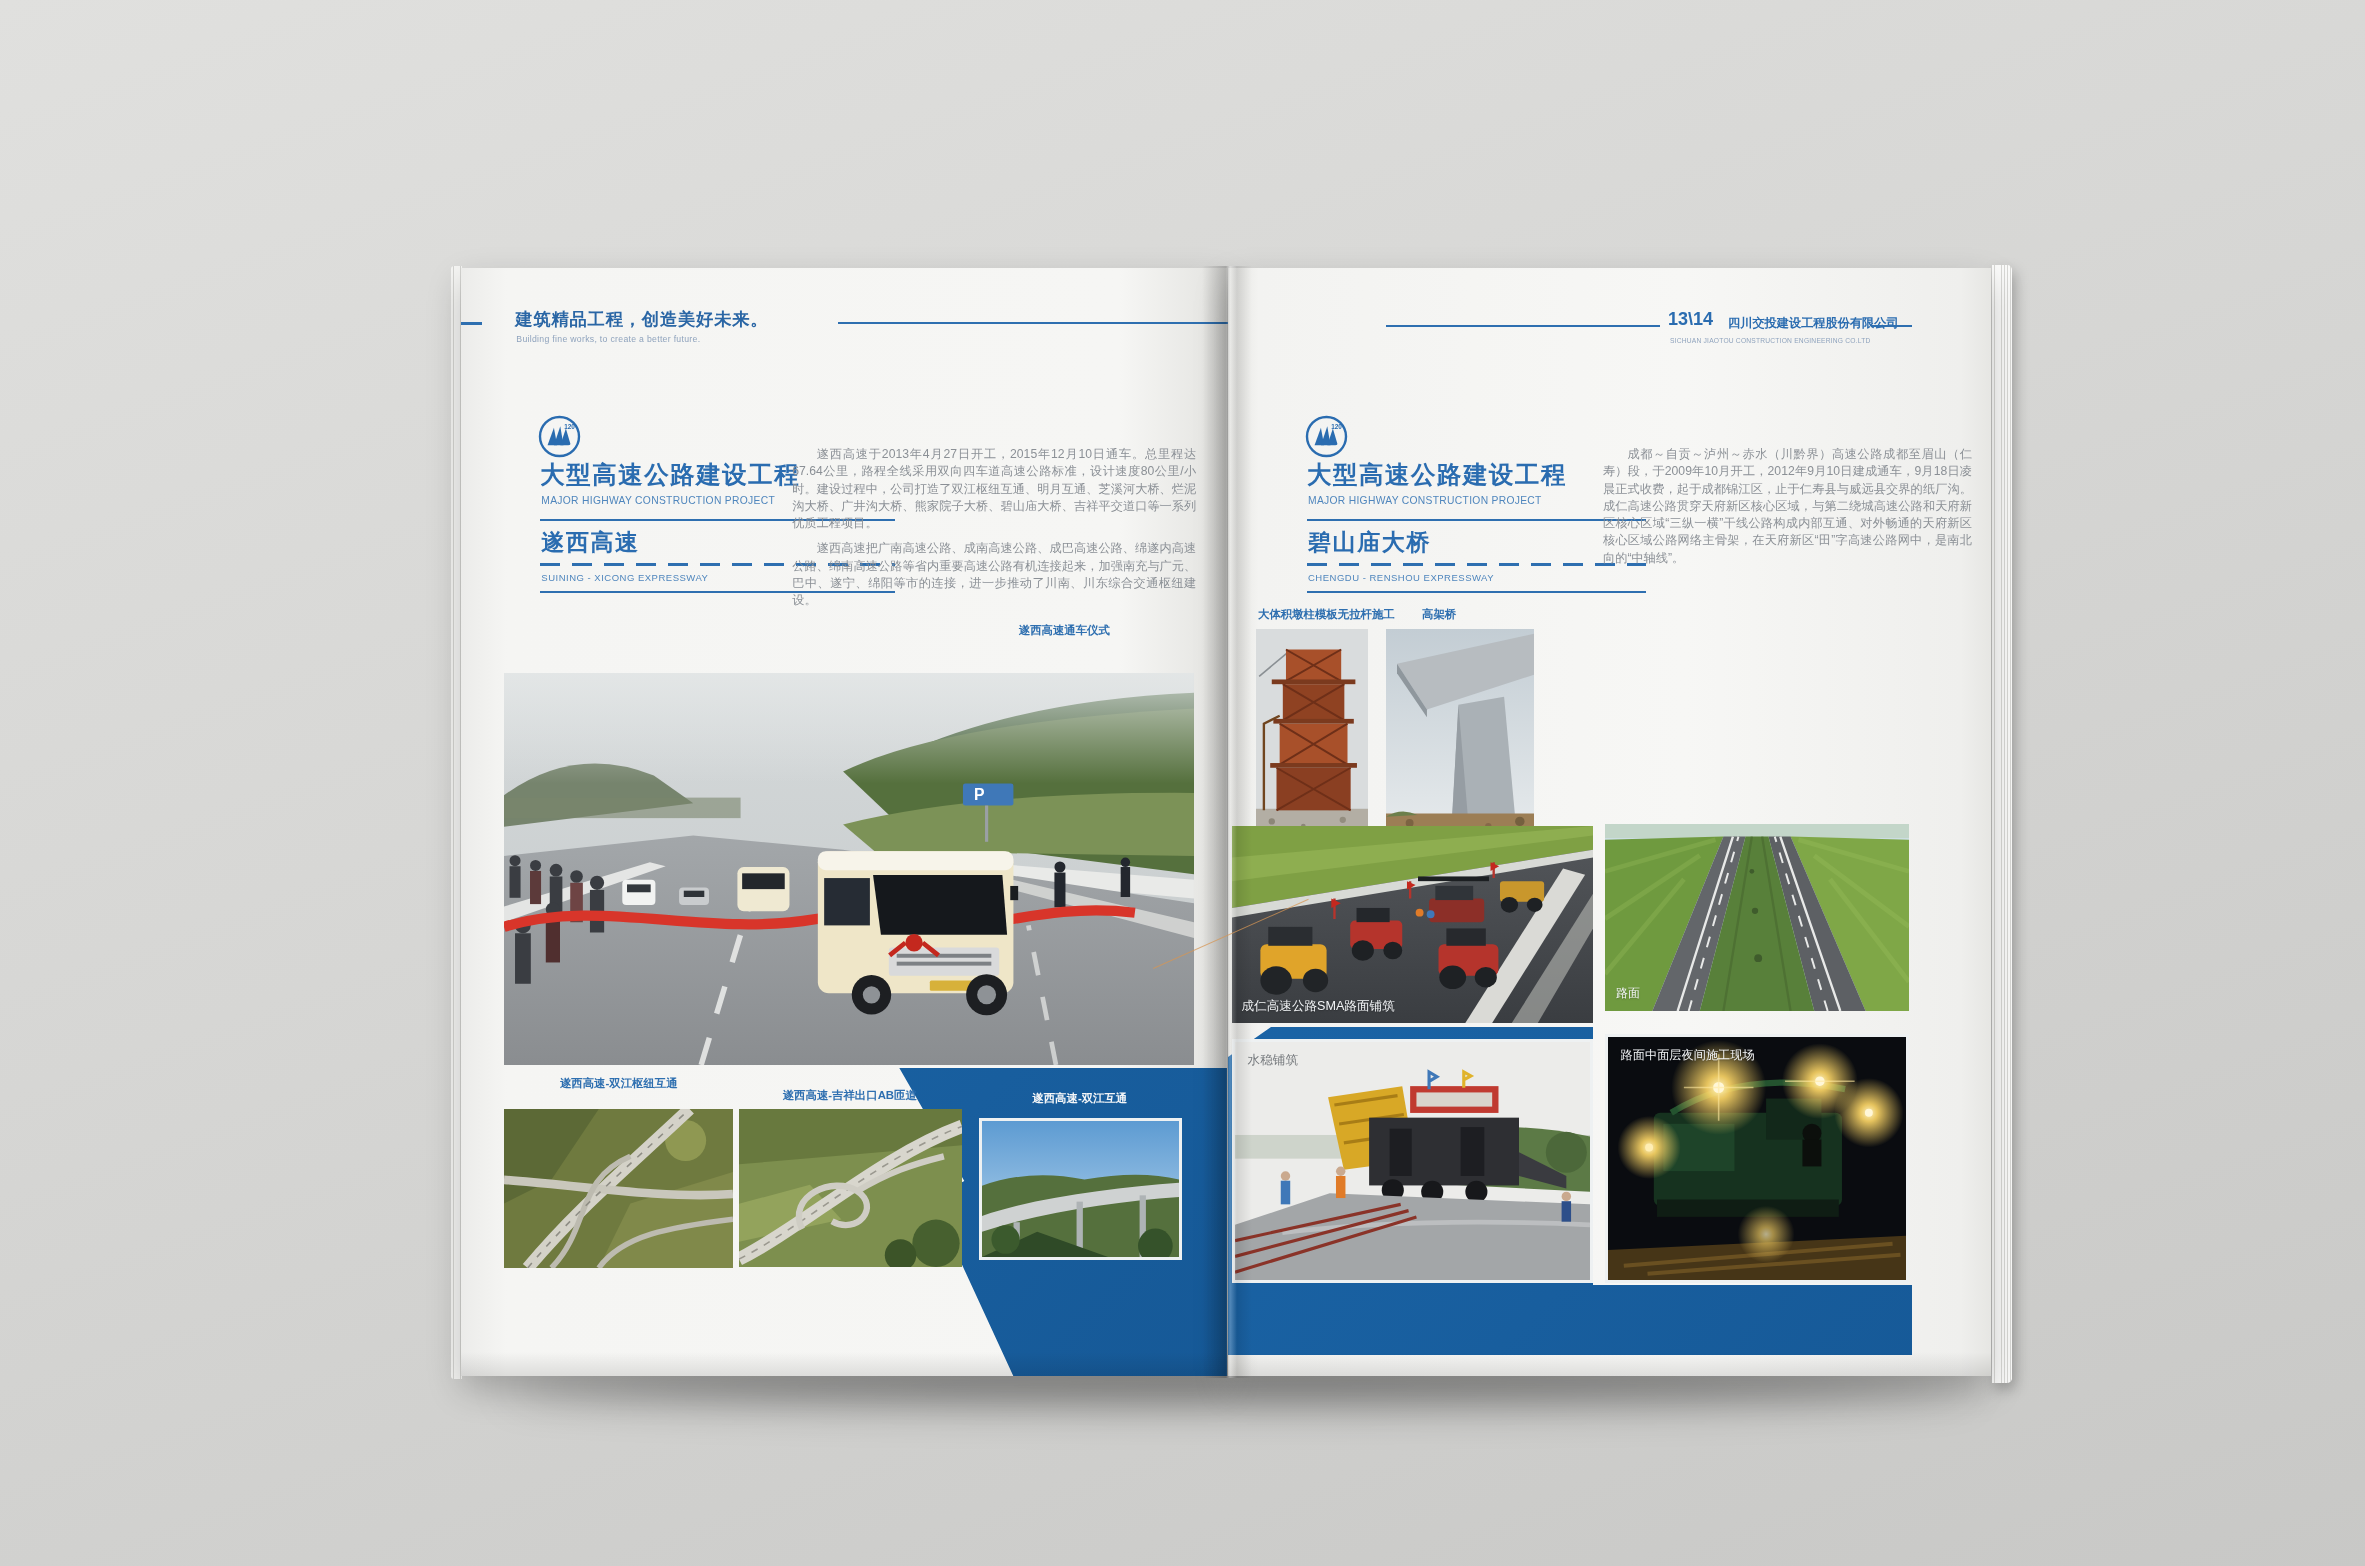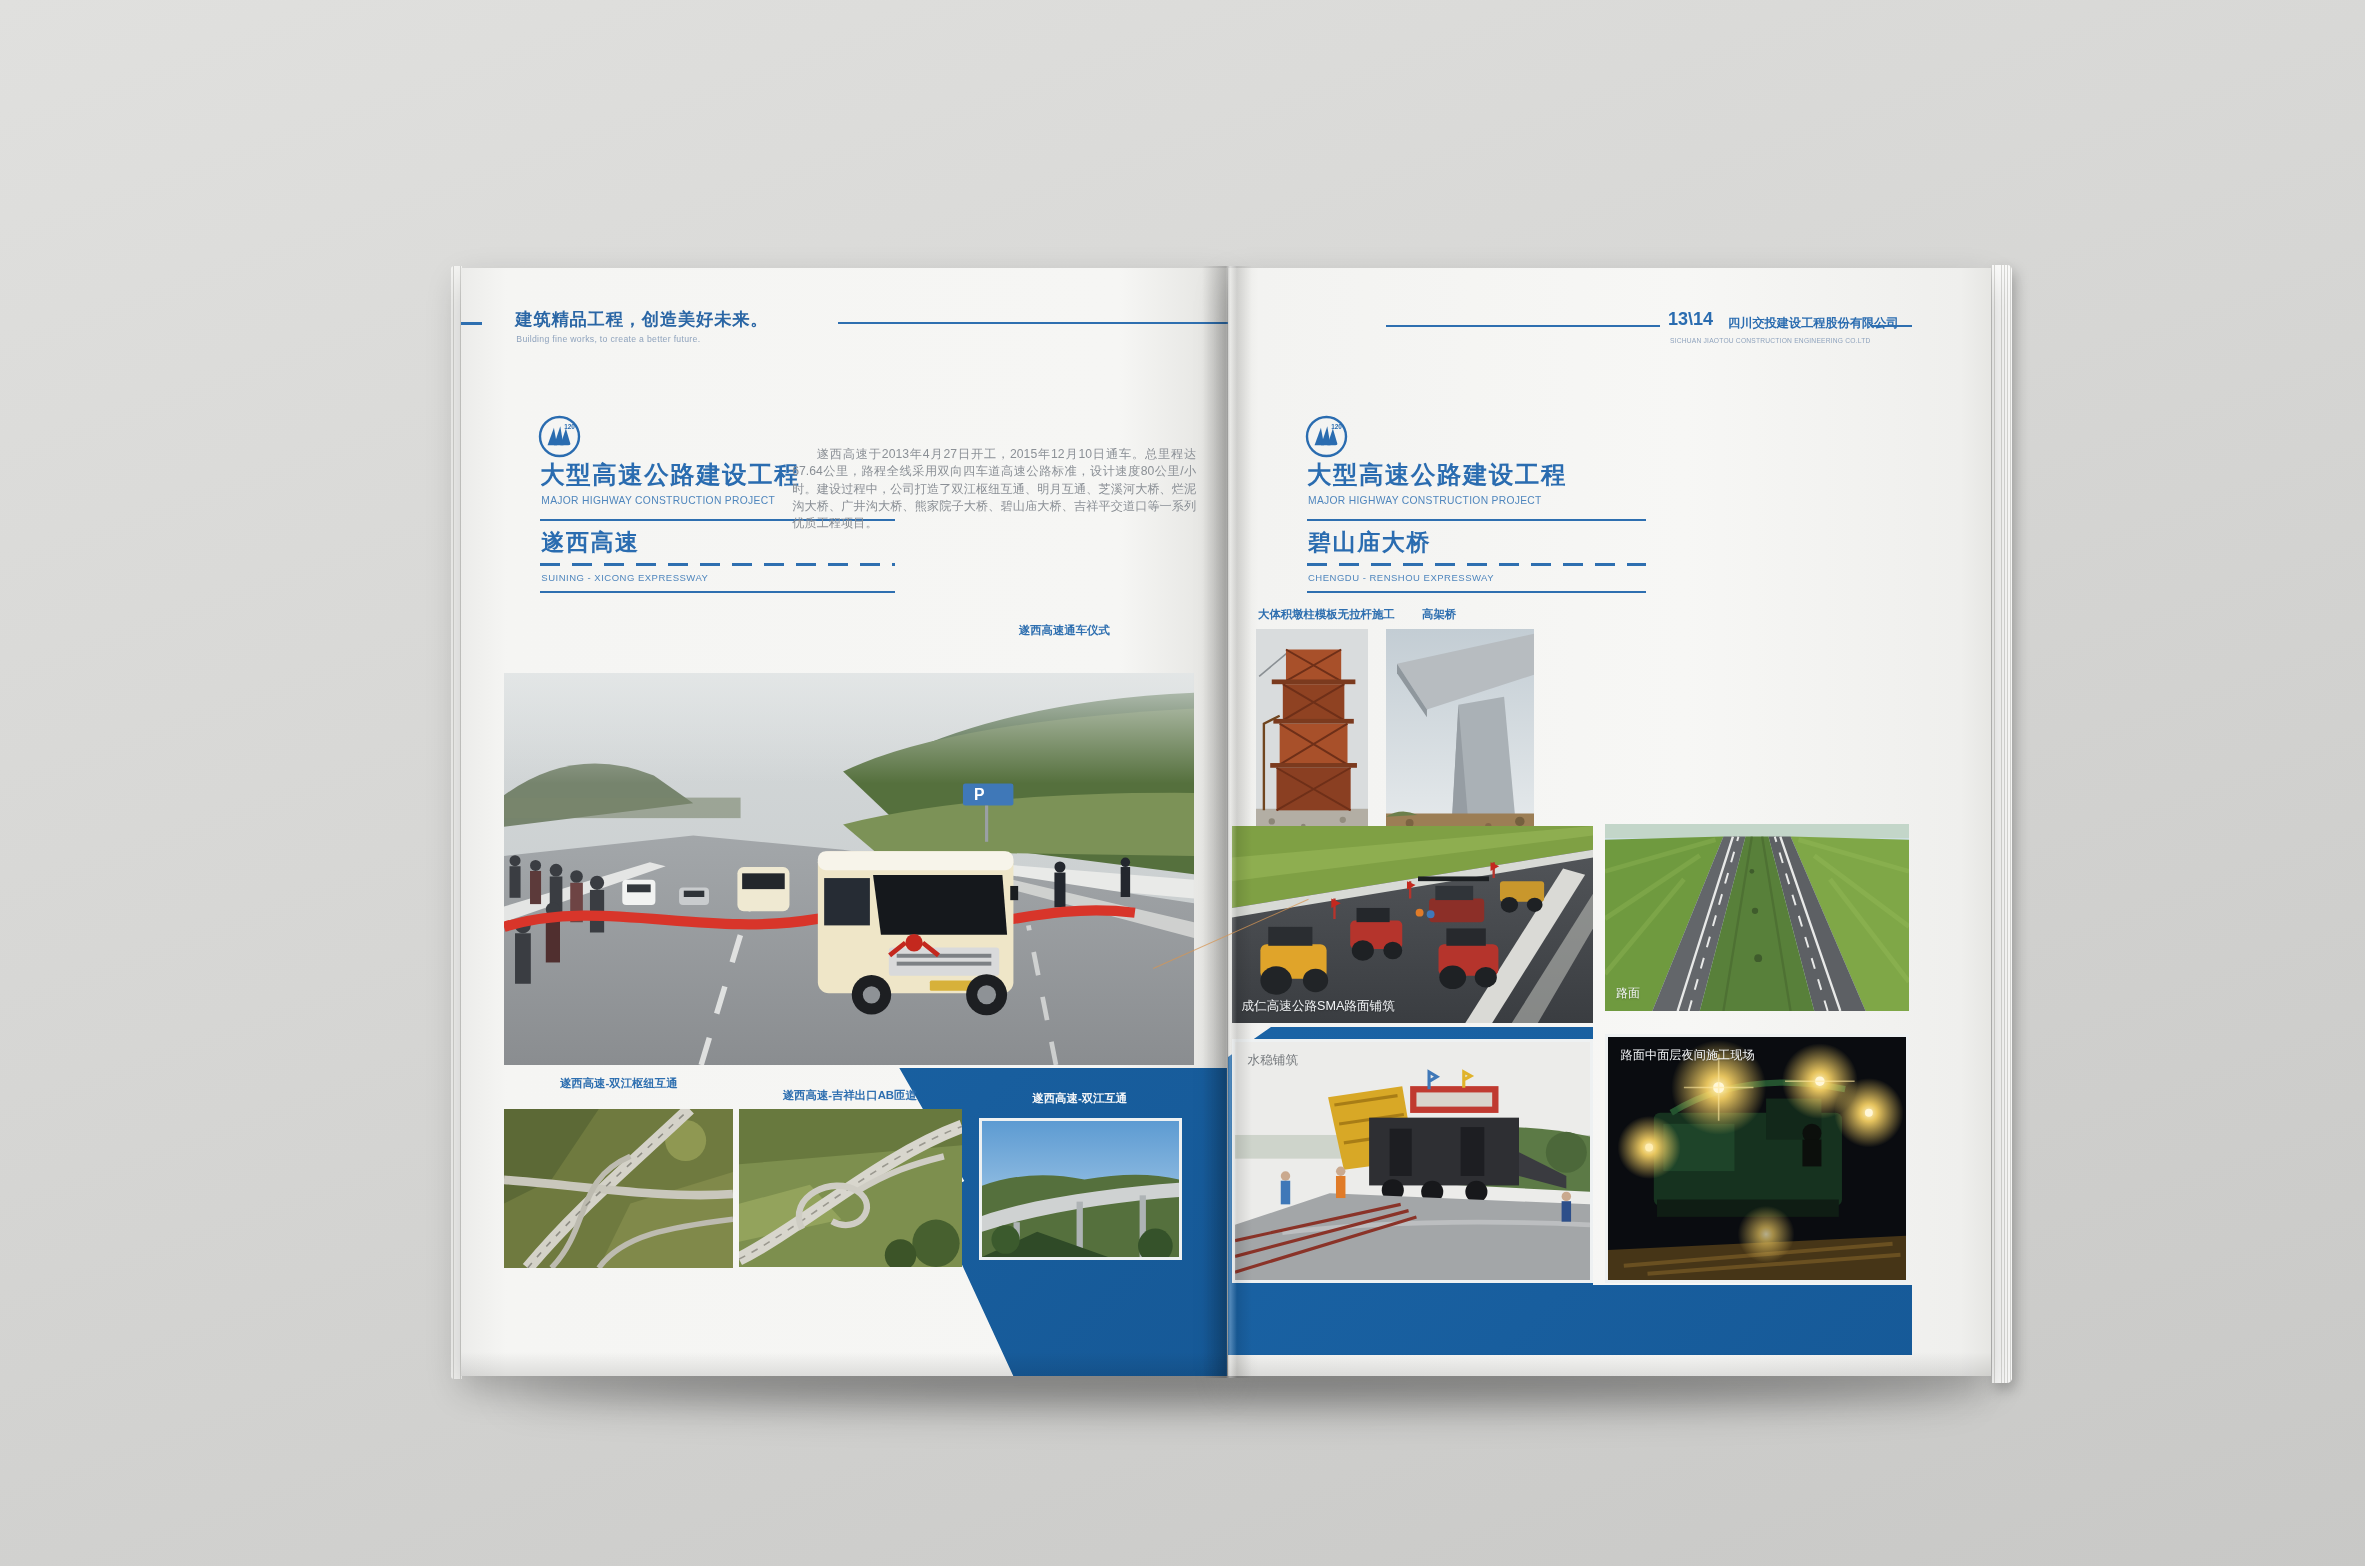--- a/index.html
+++ b/index.html
@@ -76,20 +76,21 @@
       <div class="abs title-zh" style="left:79px;top:191px;">大型高速公路建设工程</div>
       <div class="abs title-en" style="left:80px;top:227px;">MAJOR HIGHWAY CONSTRUCTION PROJECT</div>
       <div class="abs rule" style="left:79px;top:251px;width:355px;"></div>
       <div class="abs road-zh" style="left:80px;top:259px;text-align:right;">遂西高速</div>
       <div class="abs dash-rule" style="left:79px;top:295px;width:355px;"></div>
       <div class="abs road-en" style="left:80px;top:304px;">SUINING - XICONG EXPRESSWAY</div>
       <div class="abs rule" style="left:79px;top:323px;width:355px;"></div>
 
       <div class="abs bodytext" style="left:331px;top:178px;width:404px;">
         <p>遂西高速于2013年4月27日开工，2015年12月10日通车。总里程达67.64公里，路程全线采用双向四车道高速公路标准，设计速度80公里/小时。建设过程中，公司打造了双江枢纽互通、明月互通、芝溪河大桥、烂泥沟大桥、广井沟大桥、熊家院子大桥、碧山庙大桥、吉祥平交道口等一系列优质工程项目。</p>
+        <p>遂西高速把广南高速公路、成南高速公路、成巴高速公路、绵遂内高速公路、绵南高速公路等省内重要高速公路有机连接起来，加强南充与广元、巴中、遂宁、绵阳等市的连接，进一步推动了川南、川东综合交通枢纽建设。</p>
       </div>
 
       <div class="abs wedge" style="left:0;top:0;width:766px;height:1108px;
         clip-path:polygon(438px 800px,766px 800px,766px 1108px,552px 1108px,470px 930px,503px 913px);"></div>
 
       <div class="abs cap-blue" style="left:473px;top:355px;width:260px;text-align:center;">遂西高速通车仪式</div>
 
       <div class="photo" style="left:43px;top:405px;width:690px;height:392px;">
         <svg viewBox="0 0 875 497" preserveAspectRatio="none">
           <defs>
@@ -293,20 +294,21 @@
           <path d="M92,96 L104,238 L84,238 Z" fill="#969da3"></path>
           <rect y="234" width="188" height="26" fill="#9c7e55"></rect>
           <circle cx="30" cy="246" r="5" fill="#7c6342"></circle>
             <circle cx="130" cy="250" r="4" fill="#86694a"></circle>
             <circle cx="170" cy="244" r="6" fill="#75603f"></circle>
           <path d="M0,238 Q20,226 40,236" fill="#6c7f4b"></path>
         </svg>
       </div>
 
       <div class="abs bodytext rp-body" style="left:375px;top:178px;">
+        <p>成都～自贡～泸州～赤水（川黔界）高速公路成都至眉山（仁寿）段，于2009年10月开工，2012年9月10日建成通车，9月18日凌晨正式收费，起于成都锦江区，止于仁寿县与威远县交界的纸厂沟。成仁高速公路贯穿天府新区核心区域，与第二绕城高速公路和天府新区核心区域“三纵一横”干线公路构成内部互通、对外畅通的天府新区核心区域公路网络主骨架，在天府新区“田”字高速公路网中，是南北向的“中轴线”。</p>
       </div>
 
       <div class="abs wedge" style="left:0;top:0;width:763px;height:1108px;
         clip-path:polygon(0px 789px,43px 759px,365px 759px,365px 1017px,684px 1017px,684px 1087px,0px 1087px);"></div>
 
       <div class="photo" style="left:4px;top:558px;width:361px;height:197px;">
         <svg viewBox="0 0 458 250" preserveAspectRatio="none">
           <defs>
               <linearGradient id="asph" x1="0" y1="0" x2="0" y2="1">
                 <stop offset="0" stop-color="#55585c"></stop>

